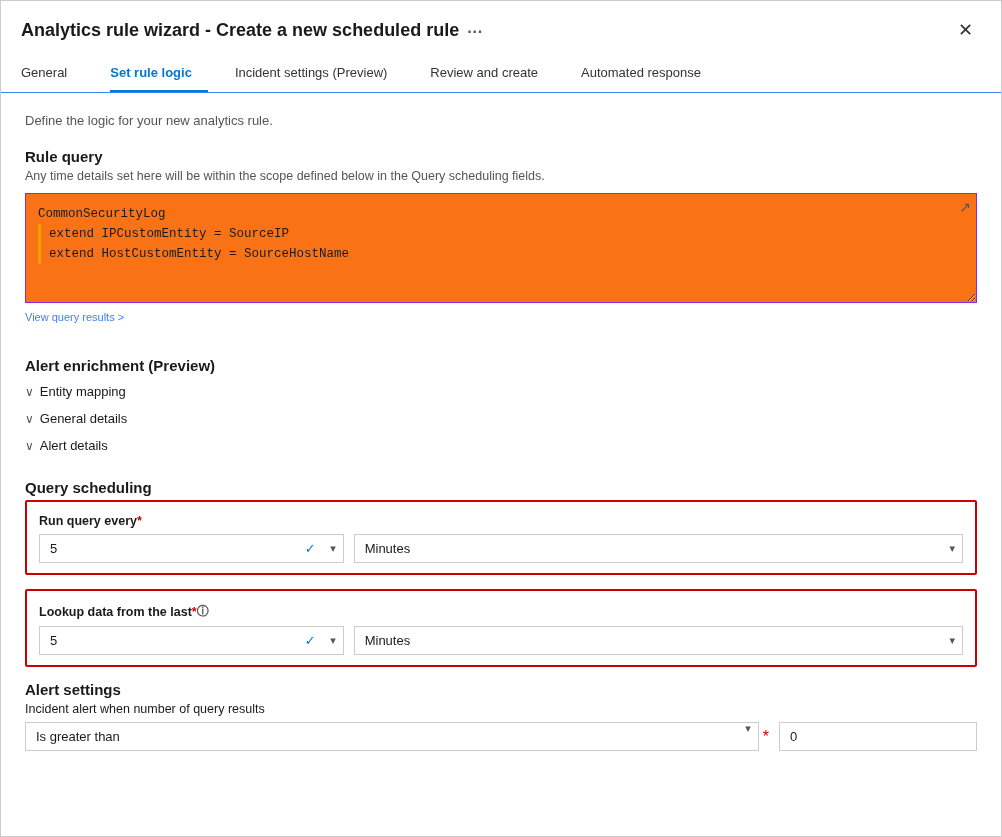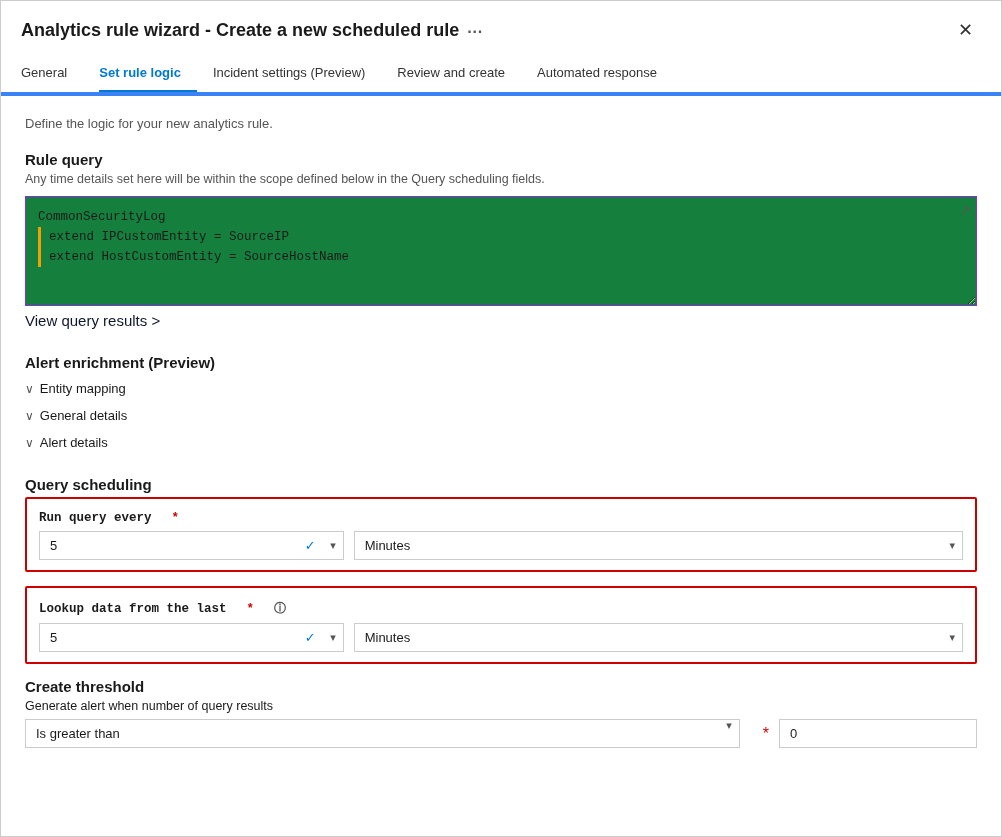--- a/index.html
+++ b/index.html
@@ -44,23 +44,24 @@
       font-size: 18px;
       color: #333;
       cursor: pointer;
       background: none;
       border: none;
       padding: 4px 8px;
       line-height: 1;
     }
     .tabs {
       display: flex;
-      border-bottom: 4px solid #3b82f6;
+      border-bottom: 1px solid #3b82f6;
       padding: 0 20px;
       margin-top: 12px;
+      gap: 11px;
     }
     .tab {
       padding: 10px 16px 10px 0;
       margin-right: 16px;
       font-size: 13px;
       color: #333;
       cursor: pointer;
       border-bottom: 2px solid transparent;
       white-space: nowrap;
     }
@@ -101,21 +102,21 @@
     .query-expand-icon {
       position: absolute;
       top: 6px;
       right: 6px;
       color: #555;
       font-size: 14px;
       cursor: pointer;
     }
     .query-box {
       border: 1px solid #8a2be2;
-      background: #15803d;
+      background: #f97316;
       padding: 10px 12px;
       font-family: 'Consolas', 'Courier New', monospace;
       font-size: 12.5px;
       color: #1a1a1a;
       min-height: 110px;
       width: 100%;
       resize: vertical;
       line-height: 1.6;
       overflow-y: auto;
     }
@@ -125,25 +126,25 @@
     }
     .query-bar {
       width: 3px;
       background: #f0a000;
       margin-right: 8px;
       align-self: stretch;
       min-height: 1.6em;
       flex-shrink: 0;
     }
     .view-results-link {
-      color: #0f172a;
-      font-size: 15px;
+      color: #3b82f6;
+      font-size: 11px;
       cursor: pointer;
       text-decoration: none;
-      margin-bottom: 15px;
+      margin-bottom: 24px;
       display: inline-block;
     }
     .alert-enrichment-section {
       margin-top: 10px;
       margin-bottom: 20px;
     }
     .collapsible-row {
       display: flex;
       align-items: center;
       gap: 6px;
@@ -166,22 +167,21 @@
       margin-bottom: 14px;
       border-radius: 2px;
     }
     .field-label {
       font-size: 12.5px;
       font-weight: 600;
       color: #1a1a1a;
       margin-bottom: 6px;
       display: flex;
       align-items: center;
-      gap: 20px;
-      font-family: Liberation Mono, monospace;
+      gap: 0;
     }
     .required-star {
       color: #c00;
     }
     .info-icon {
       color: #555;
       font-size: 12px;
       cursor: help;
     }
     .field-row {
@@ -227,21 +227,21 @@
     .alert-threshold-section {
       margin-top: 8px;
     }
     .threshold-desc {
       font-size: 12.5px;
       color: #1a1a1a;
       margin-bottom: 6px;
     }
     .threshold-row {
       display: flex;
-      gap: 23px;
+      gap: 4px;
       align-items: center;
     }
     .threshold-dropdown-wrapper {
       position: relative;
       flex: 2;
     }
     .threshold-input-wrapper {
       flex: 1;
       display: flex;
       align-items: center;
@@ -387,22 +387,22 @@
               <option value="Hours">Hours</option>
               <option value="Days">Days</option>
             </select>
             <span class="chevron-icon">▾</span>
           </div>
         </div>
       </div>
     </div>
 
     <div class="alert-threshold-section">
-      <h3 class="section-title">Create threshold</h3>
-      <p class="threshold-desc">Generate alert when number of query results</p>
+      <h3 class="section-title">Alert settings</h3>
+      <p class="threshold-desc">Incident alert when number of query results</p>
       <div class="threshold-row">
         <div class="threshold-dropdown-wrapper">
           <select class="dropdown" style="width:100%">
             <option value="Is greater than">Is greater than</option>
             <option value="Is less than">Is less than</option>
             <option value="Is equal to">Is equal to</option>
           </select>
           <span class="chevron-icon">▾</span>
         </div>
         <div style="display:flex;align-items:center;gap:4px;">

